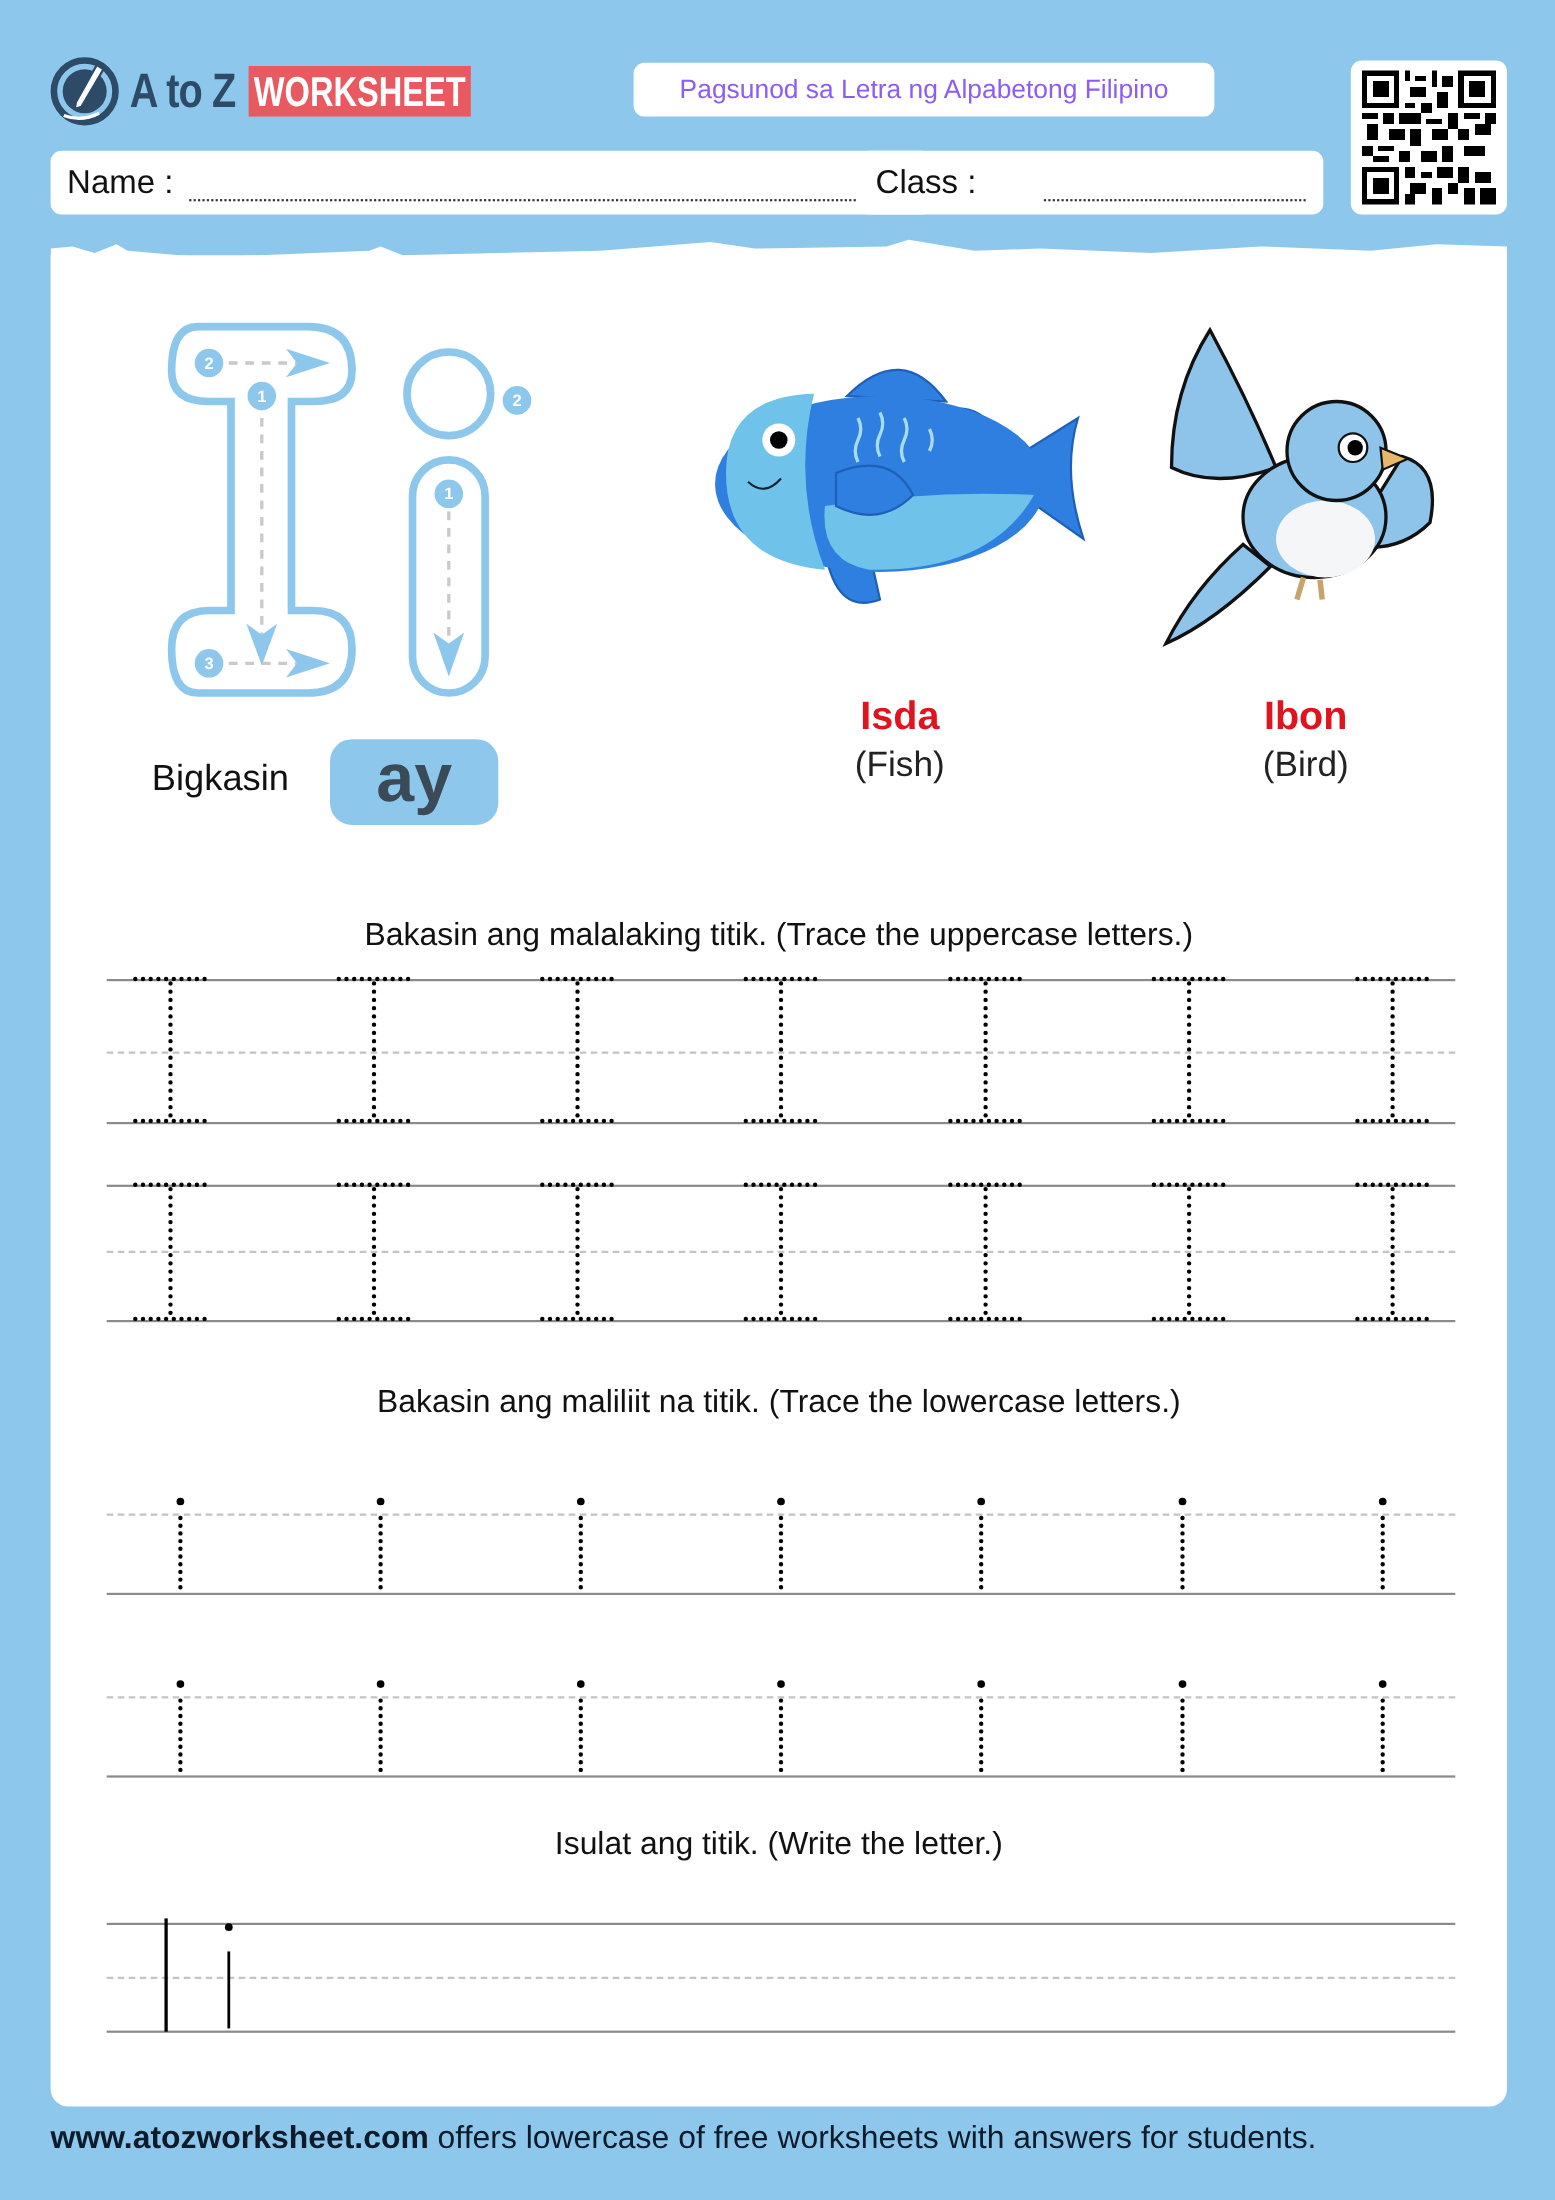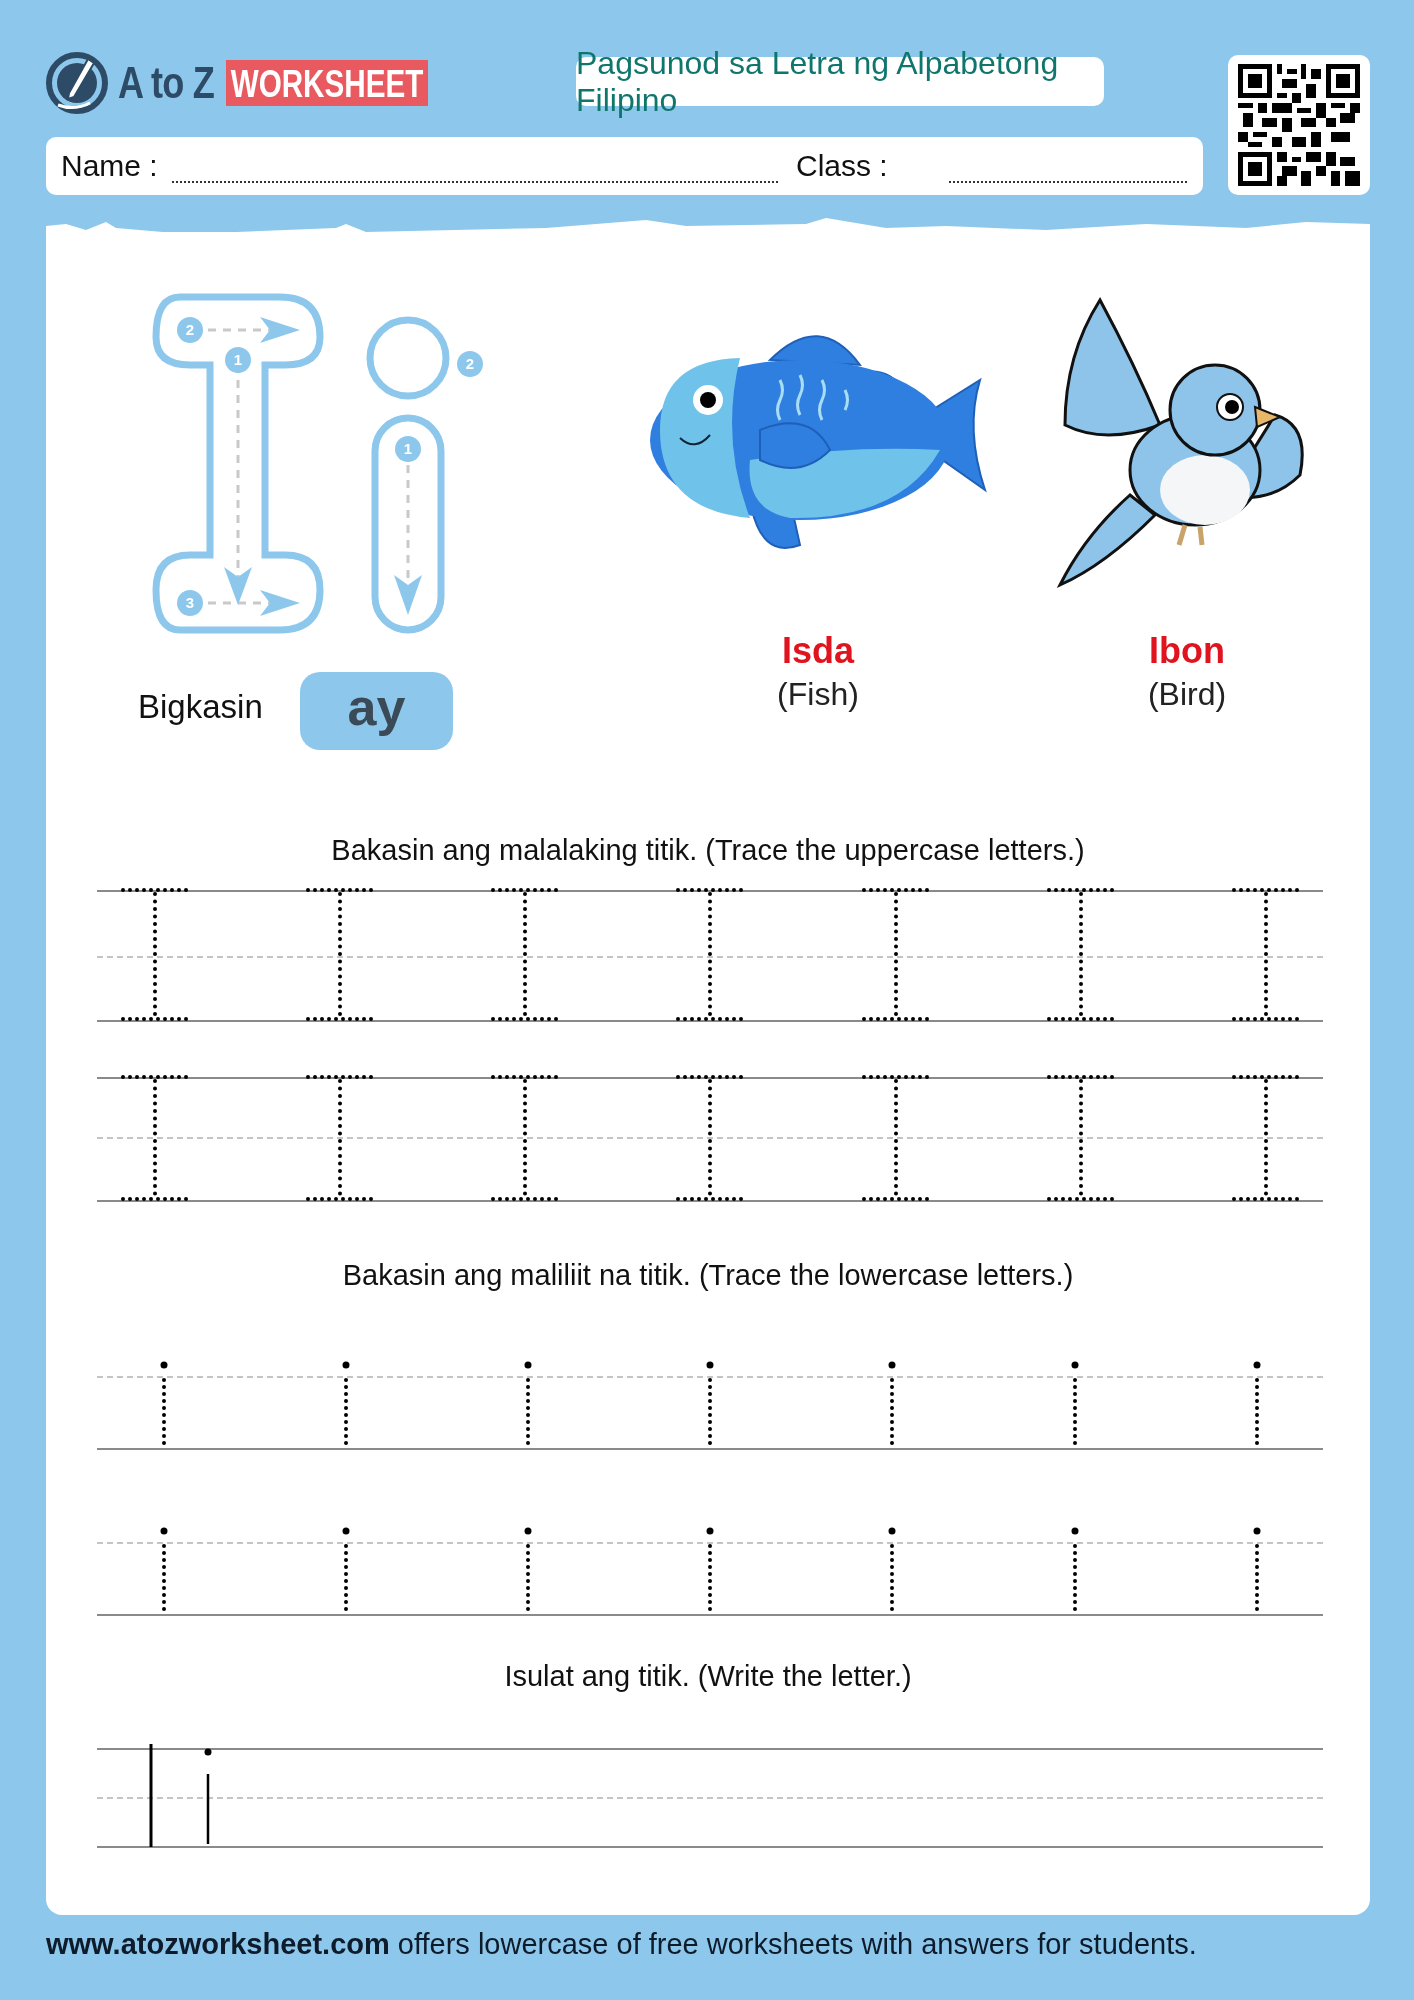--- a/index.html
+++ b/index.html
@@ -25,40 +25,40 @@
     background: #E85A5F; color: #fff; font-weight: 700; font-size: 38px;
     padding: 2px 6px; height: 46px; line-height: 44px;
     display: inline-block; margin-left: -4px;
     transform: scaleX(0.78); transform-origin: left center; white-space: nowrap;
   }
 
   .pill {
     background: #fff; border-radius: 10px;
     display: flex; align-items: center;
   }
-  .title-pill { left: 576px; top: 57px; width: 528px; height: 49px; justify-content: center; font-size: 32px; color: #0f766e; }
+  .title-pill { left: 576px; top: 57px; width: 528px; height: 49px; justify-content: center; font-size: 24px; color: #8b5cf6; }
   .name-box { left: 46px; top: 137px; width: 802px; height: 58px; padding-left: 15px; font-size: 30px; }
   .class-box { left: 780px; top: 137px; width: 423px; height: 58px; padding-left: 16px; font-size: 30px; gap: 29px; }
   .field-line { flex: 1; border-bottom: 2px dotted #333; height: 0; margin: 0 22px 0 14px; position: relative; top: 16px; }
   .class-box .field-line { margin-left: 32px; margin-right: 16px; }
 
   .qr-box { left: 1228px; top: 55px; width: 142px; height: 140px; background: #fff; border-radius: 10px; padding: 9px; }
 
   
   .card { left: 46px; top: 232px; width: 1324px; height: 1683px; background: #fff; border-radius: 0 0 16px 16px; }
   .torn { left: 46px; top: 214px; width: 1324px; height: 24px; }
 
   
   .big-letters { left: 140px; top: 285px; width: 360px; height: 360px; }
 
   .bigkasin { left: 138px; top: 688px; font-size: 33px; color: #111; }
   .sound-pill {
     left: 300px; top: 672px; width: 153px; height: 78px; background: #8DC8EC;
     border-radius: 20px; display: flex; align-items: center; justify-content: center;
-    font-size: 52px; font-weight: 700; color: #3B4A57; padding-bottom: 8px;
+    font-size: 62px; font-weight: 700; color: #3B4A57; padding-bottom: 8px;
   }
 
   .pic { }
   .word { text-align: center; width: 240px; }
   .word-native { font-size: 36px; font-weight: 700; color: #E0141E; }
   .word-en { font-size: 32px; color: #222; margin-top: 4px; }
 
   .instr { left: 46px; width: 1324px; text-align: center; font-size: 29px; color: #111; }
 
   .line-solid { position: absolute; left: 97px; width: 1226px; height: 0; border-top: 2px solid #8a8a8a; }

